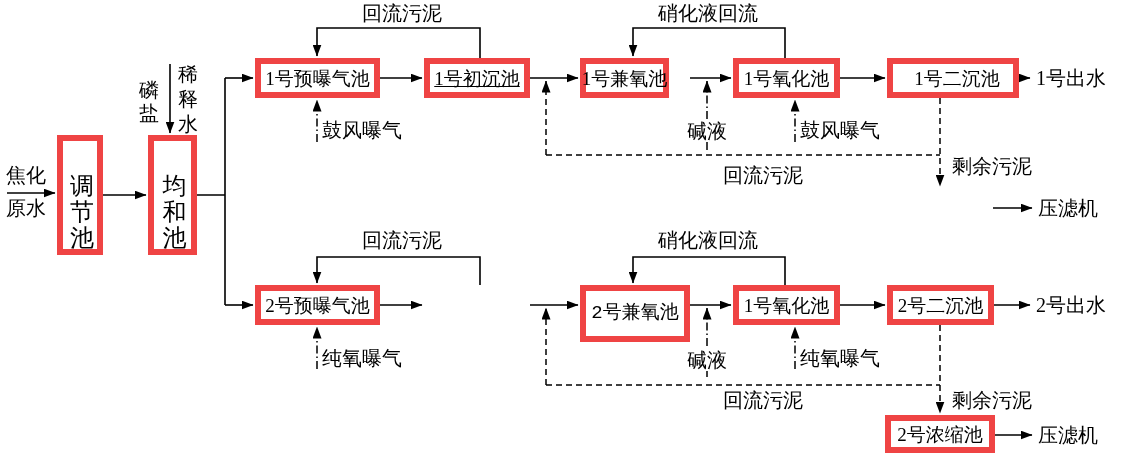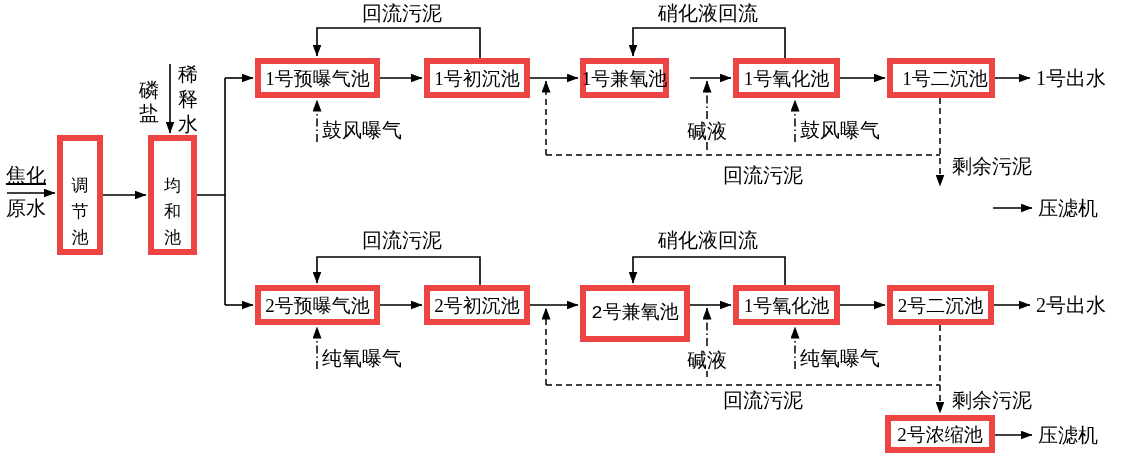--- a/index.html
+++ b/index.html
@@ -10,21 +10,21 @@
   }
   #lines{position:absolute;left:0;top:0;width:1122px;height:464px;}
   .s {fill:none;stroke:#000;stroke-width:1.6;}
   .dd{fill:none;stroke:#000;stroke-width:1.5;stroke-dasharray:8 3 1.5 3;}
   .d {fill:none;stroke:#000;stroke-width:1.5;stroke-dasharray:6 4;}
   .box{
     position:absolute;box-sizing:border-box;border:6px solid #ef4444;background:#fff;
     display:flex;align-items:center;justify-content:center;
     font-size:19px;white-space:nowrap;line-height:1;
   }
-  .vtxt{width:20px;word-break:break-all;text-align:center;line-height:26px;font-size:17px;white-space:normal;margin-top:33px;}
+  .vtxt{width:20px;word-break:break-all;text-align:center;line-height:26px;font-size:24px;white-space:normal;margin-top:33px;}
   .lbl{position:absolute;font-size:20px;line-height:1.1;white-space:nowrap;}
   .ctr{text-align:center;}
   .bg{background:#fff;padding:0 2px;}
   .vlbl{position:absolute;width:22px;word-break:break-all;text-align:center;font-size:20px;}
 </style>
 </head>
 <body>
 
 <div id="stage">
 
@@ -68,63 +68,60 @@
     <path class="dd" d="M795 369 V327" marker-end="url(#ah)"></path>
 
     <path class="d" d="M546 155 V81" marker-end="url(#ah)"></path>
     <path class="d" d="M546 155 H940"></path>
     <path class="d" d="M940 98 V186" marker-end="url(#ah)"></path>
     <path class="d" d="M546 385 V308" marker-end="url(#ah)"></path>
     <path class="d" d="M546 385 H940"></path>
     <path class="d" d="M940 325 V413" marker-end="url(#ah)"></path>
   </svg>
 
-  <span class="lbl" style="left:6px;top:164px;text-decoration:underline;">焦化</span>
+  <span class="lbl" style="left:6px;top:164px;">焦化</span>
   <span class="lbl" style="left:6px;top:197px;">原水</span>
 
   <div class="box" style="left:57px;top:135px;width:46px;height:120px;">
     <div class="vtxt">调节池</div>
   </div>
   <div class="box" style="left:148px;top:135px;width:49px;height:120px;">
     <div class="vtxt">均和池</div>
   </div>
   <div class="vlbl" style="left:138px;top:79px;line-height:23px;">磷盐</div>
   <div class="vlbl" style="left:177px;top:62px;line-height:25px;">稀释水</div>
 
   <div class="box" style="left:255px;top:58px;width:125px;height:40px;">
     <span>1号预曝气池</span>
   </div>
-  <div class="box" style="left:424px;top:58px;width:106px;height:40px;">
+  <div class="box" style="left:424px;top:58px;width:106px;height:40px;text-decoration:underline;">
     <span>1号初沉池</span>
   </div>
   <div class="box" style="left:580px;top:58px;width:89px;height:40px;">
     <span>1号兼氧池</span>
   </div>
   <div class="box" style="left:733px;top:58px;width:107px;height:40px;">
     <span>1号氧化池</span>
   </div>
-  <div class="box" style="left:887px;top:58px;width:108px;height:40px;padding-left:8px;">
+  <div class="box" style="left:887px;top:58px;width:132px;height:40px;padding-left:8px;">
     <span>1号二沉池</span>
   </div>
 
   <span class="lbl ctr" style="left:322px;top:2px;width:160px;">回流污泥</span>
   <span class="lbl ctr" style="left:608px;top:2px;width:200px;">硝化液回流</span>
   <span class="lbl" style="left:322px;top:119px;">鼓风曝气</span>
   <span class="lbl ctr bg" style="left:666px;top:120px;width:78px;">碱液</span>
   <span class="lbl" style="left:800px;top:119px;">鼓风曝气</span>
   <span class="lbl" style="left:1036px;top:67px;">1号出水</span>
   <span class="lbl" style="left:723px;top:164px;">回流污泥</span>
   <span class="lbl" style="left:952px;top:155px;">剩余污泥</span>
   <span class="lbl" style="left:1038px;top:197px;">压滤机</span>
 
   <div class="box" style="left:255px;top:285px;width:125px;height:40px;">
     <span>2号预曝气池</span>
-  </div>
-  <div class="box" style="left:424px;top:285px;width:106px;height:40px;">
-    <span>2号初沉池</span>
   </div>
   <div class="box" style="left:580px;top:285px;width:110px;height:57px;font-family:Liberation Mono, monospace;">
     <span>2号兼氧池</span>
   </div>
   <div class="box" style="left:733px;top:285px;width:107px;height:40px;">
     <span>1号氧化池</span>
   </div>
   <div class="box" style="left:887px;top:285px;width:107px;height:40px;">
     <span>2号二沉池</span>
   </div>

